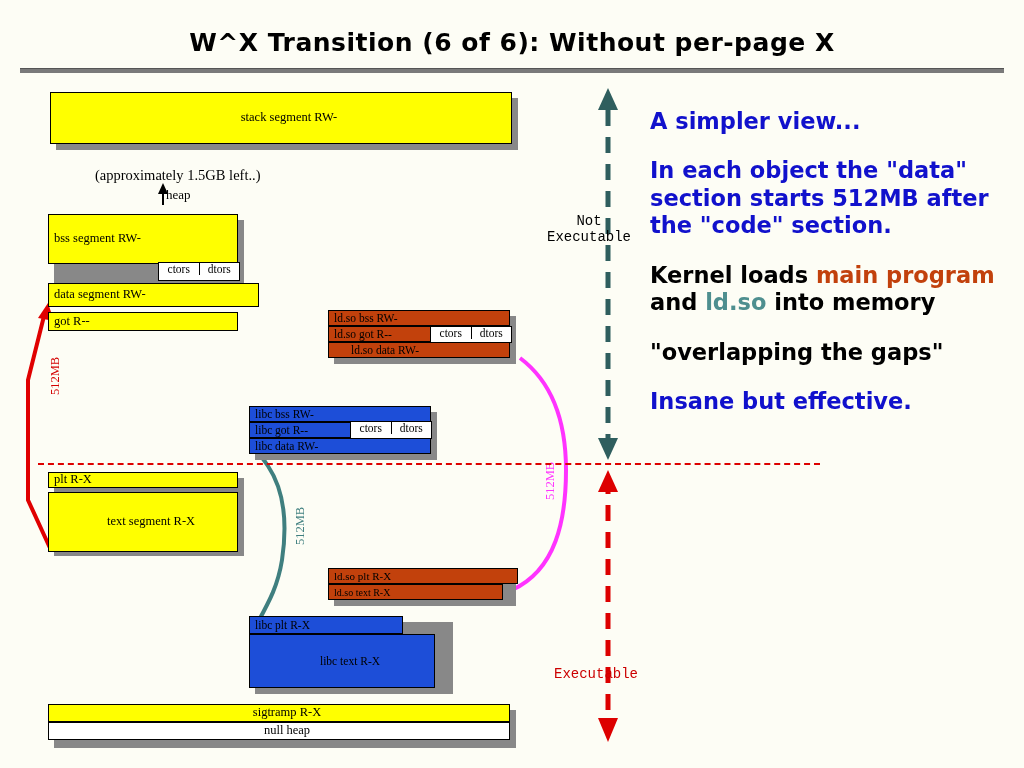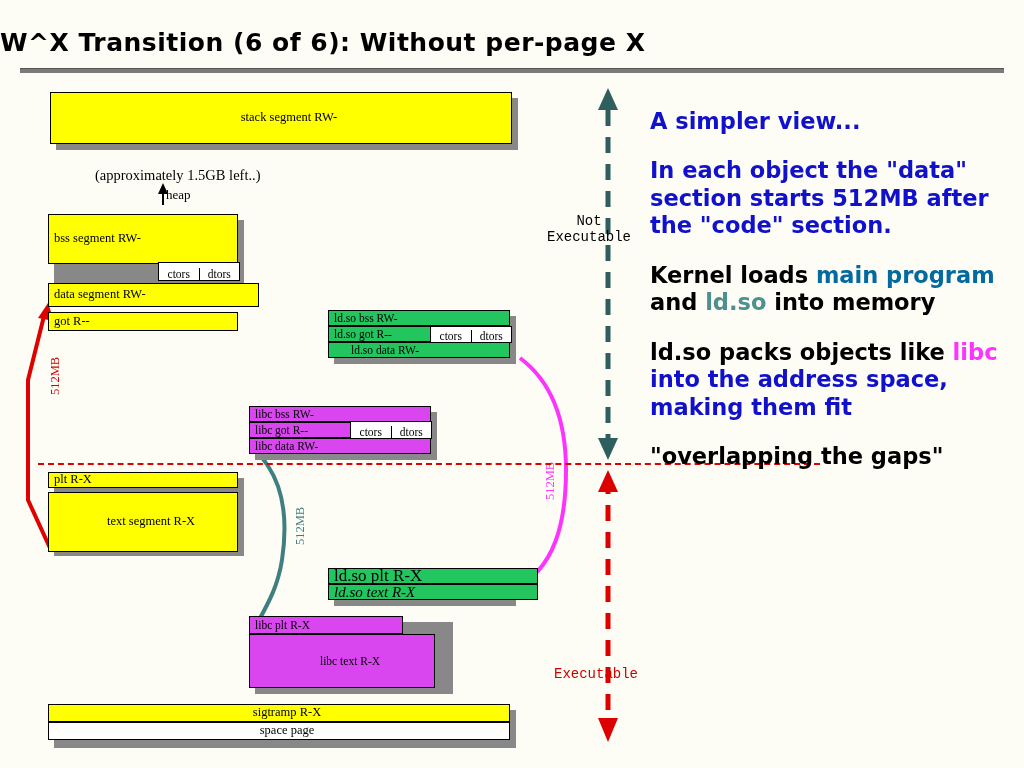--- a/index.html
+++ b/index.html
@@ -14,21 +14,21 @@
     background: #fdfdf5;
     overflow: hidden;
     font-family: "Liberation Sans", sans-serif;
   }
   
   #title {
     position: absolute;
     top: 28px;
     left: 0;
     width: 1024px;
-    text-align: left;
+    text-align: center;
     font-family: "DejaVu Sans", sans-serif;
     font-weight: bold;
     font-size: 25px;
     color: #000000;
     letter-spacing: 0.5px;
   }
   #title-rule {
     position: absolute;
     top: 68px;
     left: 20px;
@@ -47,43 +47,43 @@
     font-size: 12.5px;
     color: #000;
     display: flex;
     align-items: center;
     justify-content: center;
     text-align: center;
     line-height: 1.1;
     padding-left: 16px;
   }
   .yellow { background: #ffff00; }
-  .magenta { background: #22c55e; }
-  .teal { background: #d946ef; }
+  .magenta { background: #c2410c; }
+  .teal { background: #1d4ed8; }
   .white { background: #ffffff; }
 
   .lbl-left {
     justify-content: flex-start;
     padding-left: 5px;
   }
 
   .shadow {
     position: absolute;
     background: #888888;
   }
 
   .ctors {
     position: absolute;
     box-sizing: border-box;
     border: 1px solid #000;
     background: #ffffff;
     font-family: "Liberation Serif", serif;
     font-size: 11.5px;
     display: flex;
-    align-items: flex-end;
+    align-items: flex-start;
   }
   .ctors > span {
     flex: 1;
     display: flex;
     align-items: center;
     justify-content: center;
   }
   .ctors > span:first-child { border-right: 1px solid #000; }
 
   
@@ -113,21 +113,21 @@
     top: 108px;
     width: 370px;
     font-family: "DejaVu Sans", sans-serif;
     font-size: 22.5px;
     font-weight: bold;
     color: #1111cc;
     line-height: 1.22;
   }
   #right-text p { margin: 0 0 22px 0; }
   .blk { color: #000000; }
-  .red { color: #0369a1; }
+  .red { color: #c2410c; }
   .tealc { color: #4e8f8f; }
   .magc { color: #ff33ff; }
 
   
   .divider {
     position: absolute;
     left: 38px;
     top: 463px;
     width: 782px;
     border-top: 2px dashed #dd0000;
@@ -191,36 +191,36 @@
     <span>ctors</span>
     <span>dtors</span>
   </div>
 
   <div class="shadow" style="left:54px; top:478px; width:190px; height:78px;"></div>
   <div class="box yellow lbl-left" style="left:48px; top:472px; width:190px; height:16px;">plt R-X</div>
   <div class="box yellow" style="left:48px; top:492px; width:190px; height:60px;">text segment R-X</div>
 
   <div class="shadow" style="left:54px; top:710px; width:462px; height:38px;"></div>
   <div class="box yellow" style="left:48px; top:704px; width:462px; height:18px;">sigtramp R-X</div>
-  <div class="box white" style="left:48px; top:722px; width:462px; height:18px;">space page</div>
+  <div class="box white" style="left:48px; top:722px; width:462px; height:18px;">null heap</div>
 
   <div class="vert-label red-txt" style="left:48px; top:395px;">512MB</div>
 
   <div class="shadow" style="left:334px; top:316px; width:182px; height:48px;"></div>
   <div class="box magenta lbl-left" style="left:328px; top:310px; width:182px; height:16px; font-size:11.5px;">ld.so bss RW-</div>
   <div class="box magenta lbl-left" style="left:328px; top:326px; width:182px; height:16px; font-size:11.5px;">ld.so got R--</div>
   <div class="box magenta lbl-left" style="left:328px; top:342px; width:182px; height:16px; font-size:11.5px;padding-left:22px;">ld.so data RW-</div>
   <div class="ctors" style="left:430px; top:326px; width:82px; height:17px;">
     <span>ctors</span>
     <span>dtors</span>
   </div>
 
   <div class="shadow" style="left:334px; top:574px; width:182px; height:32px;"></div>
-  <div class="box magenta lbl-left" style="left:328px; top:568px; width:210px; height:16px; font-size:17px;">ld.so plt R-X</div>
-  <div class="box magenta lbl-left" style="left:328px; top:584px; width:210px; height:16px; font-size:15px;font-style:italic;">ld.so text R-X</div>
+  <div class="box magenta lbl-left" style="left:328px; top:568px; width:190px; height:16px; font-size:11px;">ld.so plt R-X</div>
+  <div class="box magenta lbl-left" style="left:328px; top:584px; width:175px; height:16px; font-size:10px;">ld.so text R-X</div>
 
   <div class="vert-label magenta-txt" style="left:543px; top:500px;">512MB</div>
 
   <div class="shadow" style="left:255px; top:412px; width:182px; height:48px;"></div>
   <div class="box teal lbl-left" style="left:249px; top:406px; width:182px; height:16px; font-size:11.5px;">libc bss RW-</div>
   <div class="box teal lbl-left" style="left:249px; top:422px; width:182px; height:16px; font-size:11.5px;">libc got R--</div>
   <div class="box teal lbl-left" style="left:249px; top:438px; width:182px; height:16px; font-size:11.5px;">libc data RW-</div>
   <div class="ctors" style="left:350px; top:421px; width:82px; height:18px;">
     <span>ctors</span>
     <span>dtors</span>
@@ -240,19 +240,17 @@
   </div>
   <div class="note-exec red-txt" style="left:548px; top:666px; width:96px;">Executable</div>
 
   <div id="right-text">
     <p>A simpler view...</p>
     <p>In each object the "data" section starts 512MB after the "code" section.</p>
     <p>
       <span class="blk">Kernel loads </span><span class="red">main program</span><br>
       <span class="blk">and </span><span class="tealc">ld.so</span><span class="blk"> into memory</span>
     </p>
-    <p>
-      <span class="blk">ld.so</span><span class="blk"> packs objects like </span><span class="magc">libc</span><span> into the address space, making them fit</span>
-    </p>
     <p class="blk">"overlapping the gaps"</p>
+    <p>Insane but effective.</p>
   </div>
 
 </div>
 
 </body></html>

